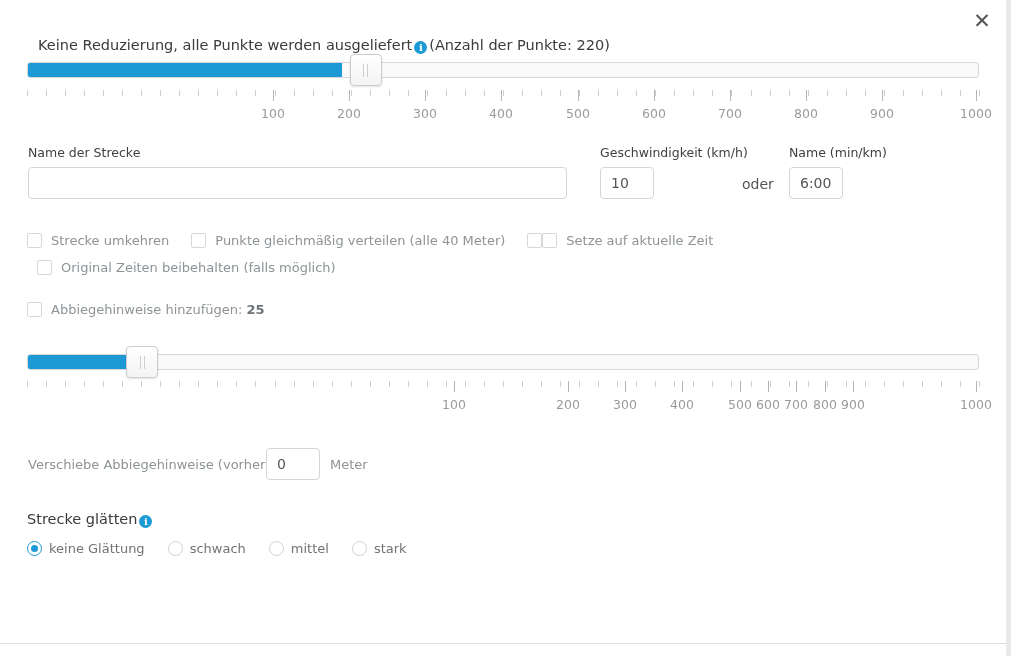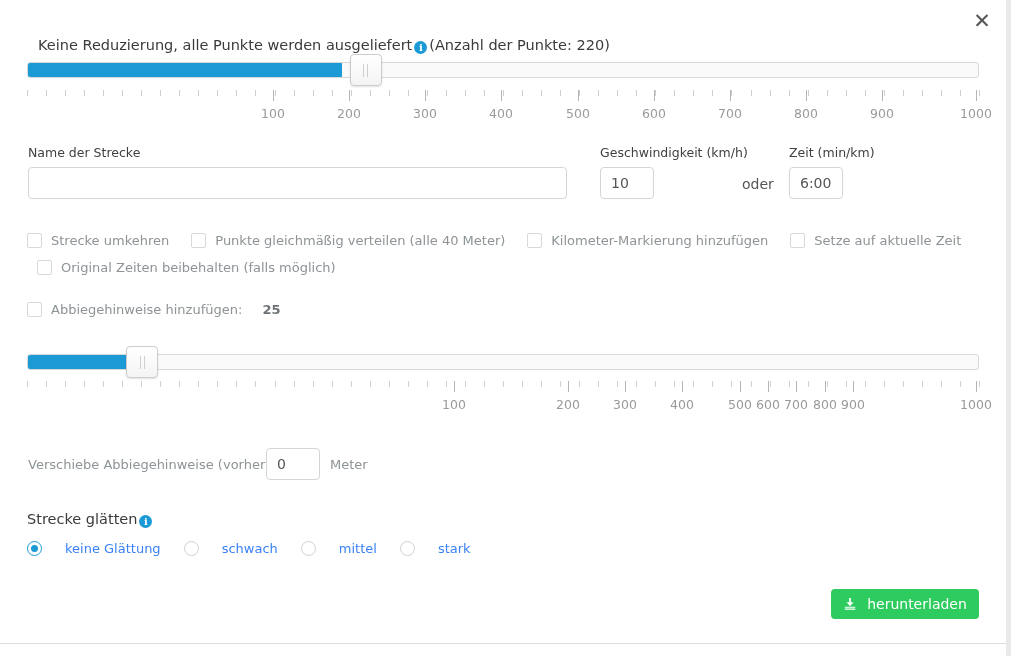--- a/index.html
+++ b/index.html
@@ -151,21 +151,21 @@
     flex: none;
     cursor: pointer;
   }
   .cb-label {
     font-size: 13px;
     color: #8d9396;
     margin-left: 9px;
     margin-right: 22px;
     white-space: nowrap;
   }
-  .cb-label b { color: #6d7376; font-weight: bold; margin-left: 16px; }
+  .cb-label b { color: #6d7376; font-weight: bold; }
 
   
   .shift-label {
     position: absolute;
     font-size: 13px;
     color: #8d9396;
   }
   .meter-label {
     position: absolute;
     font-size: 13px;
@@ -191,22 +191,22 @@
   }
   .radio.checked { border-color: #1b9ad6; }
   .radio.checked::after {
     content: "";
     width: 7px; height: 7px;
     border-radius: 50%;
     background: #1b9ad6;
   }
   .radio-label {
     font-size: 13px;
-    color: #3b82f6;
-    margin-left: 23px;
+    color: #737373;
+    margin-left: 7px;
     margin-right: 23px;
     white-space: nowrap;
   }
 
   
   .dl-btn {
     position: absolute;
     left: 831px; top: 589px;
     width: 148px; height: 30px;
     background: #2ecc5f;
@@ -341,30 +341,29 @@
     </div>
 
   <div class="fld-label" style="left:28px; top:145px;">Name der Strecke</div>
   <input class="text-input" type="text" style="left: 28px; top: 167px; width: 539px; height: 32px;" placeholder="">
 
   <div class="fld-label" style="left:600px; top:145px;">Geschwindigkeit (km/h)</div>
   <input class="text-input" type="text" style="left: 600px; top: 167px; width: 54px; height: 32px;" value="10">
 
   <div class="oder" style="left:742px; top:176px;">oder</div>
 
-  <div class="fld-label" style="left:789px; top:145px;">Zeit (min/km)</div>
+  <div class="fld-label" style="left:789px; top:145px;">Name (min/km)</div>
   <input class="text-input" type="text" style="left: 789px; top: 167px; width: 54px; height: 32px;" value="6:00">
 
   <div class="cb-row" style="left:27px; top:233px;">
     <span class="cb"></span>
     <span class="cb-label">Strecke umkehren</span>
     <span class="cb"></span>
     <span class="cb-label">Punkte gleichmäßig verteilen (alle 40 Meter)</span>
     <span class="cb"></span>
-    <span class="cb-label">Kilometer-Markierung hinzufügen</span>
     <span class="cb"></span>
     <span class="cb-label">Setze auf aktuelle Zeit</span>
   </div>
 
   <div class="cb-row" style="left:37px; top:260px;">
     <span class="cb"></span>
     <span class="cb-label">Original Zeiten beibehalten (falls möglich)</span>
   </div>
 
   <div class="cb-row" style="left:27px; top:302px;">
@@ -471,26 +470,19 @@
     <span class="radio checked"></span>
     <span class="radio-label">keine Glättung</span>
     <span class="radio"></span>
     <span class="radio-label">schwach</span>
     <span class="radio"></span>
     <span class="radio-label">mittel</span>
     <span class="radio"></span>
     <span class="radio-label">stark</span>
   </div>
 
-  <button class="dl-btn">
-    <svg class="dl-icon" viewBox="0 0 16 16">
-      <path d="M7 1h2v5h3L8 10.5 4 6h3V1z" fill="#ffffff"></path>
-      <path d="M2 11h12v1.2H2zM2 13h12v1.6H2z" fill="#ffffff"></path>
-    </svg>
-    <span>herunterladen</span>
-  </button>
 
   <div class="bottom-rule"></div>
   <div class="bottom-clip">
     <span class="bc-item" style="left:58px;">&nbsp;</span>
   </div>
 
 </div>
 
 </body></html>

